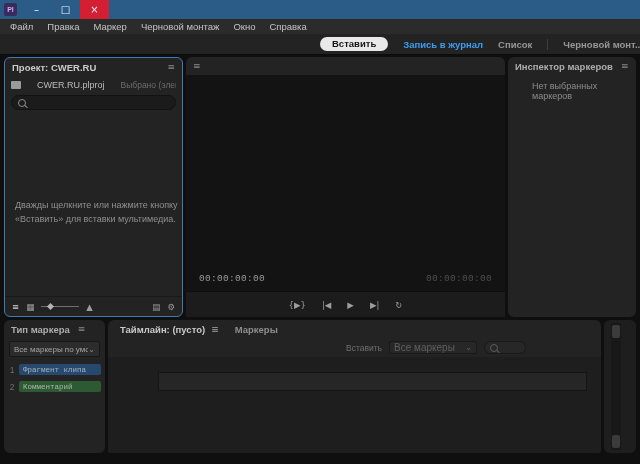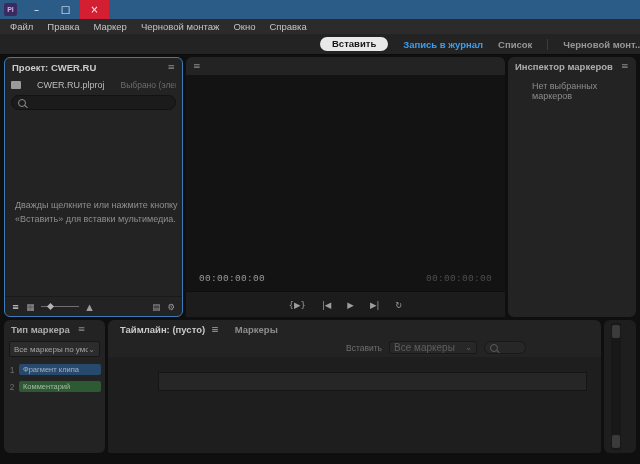--- a/index.html
+++ b/index.html
@@ -83,21 +83,21 @@
 
   
   .markertype{left:4px;top:320px;width:101px;height:133px;}
   .mselect{margin:3px 5px 5px;height:14px;background:#2c2c2c;border:1px solid #171717;border-radius:2px;
            display:flex;align-items:center;justify-content:space-between;padding:0 4px;}
   .mselect .val{font-size:8px;color:#a5a5a5;white-space:nowrap;overflow:hidden;}
   .mselect .chev{margin:0;color:#8a8a8a;}
   .mrow{height:15px;display:flex;align-items:center;gap:3px;padding:0 4px;margin-bottom:2px;}
   .mnum{width:8px;font-size:8.5px;color:#6f6f6f;text-align:center;flex:none;}
   .mbar{flex:1;height:11px;border-radius:2px;display:flex;align-items:center;padding:0 4px;overflow:hidden;}
-  .mlabel{font-size:7.5px;color:rgba(255,255,255,.55);white-space:nowrap;}
+  .mlabel{font-size:7.5px;color:rgba(255,255,255,.55);white-space:nowrap;font-family:Liberation Mono, monospace;}
 
   
   .timeline{left:108px;top:320px;width:493px;height:133px;}
   .ttabs{height:18px;display:flex;align-items:center;padding:0 6px;gap:4px;}
   .ttab{display:flex;align-items:center;gap:6px;padding:0 6px;height:100%;
         font-size:9.5px;font-weight:bold;color:#8d8d8d;}
   .ttab.active{color:#c9c9c9;}
   .ttool{height:19px;display:flex;align-items:center;gap:7px;padding-left:238px;}
   .showlabel{font-size:8.5px;color:#6f6f6f;white-space:nowrap;}
   .tselect{width:88px;height:13px;background:#272727;border:1px solid #191919;border-radius:2px;

